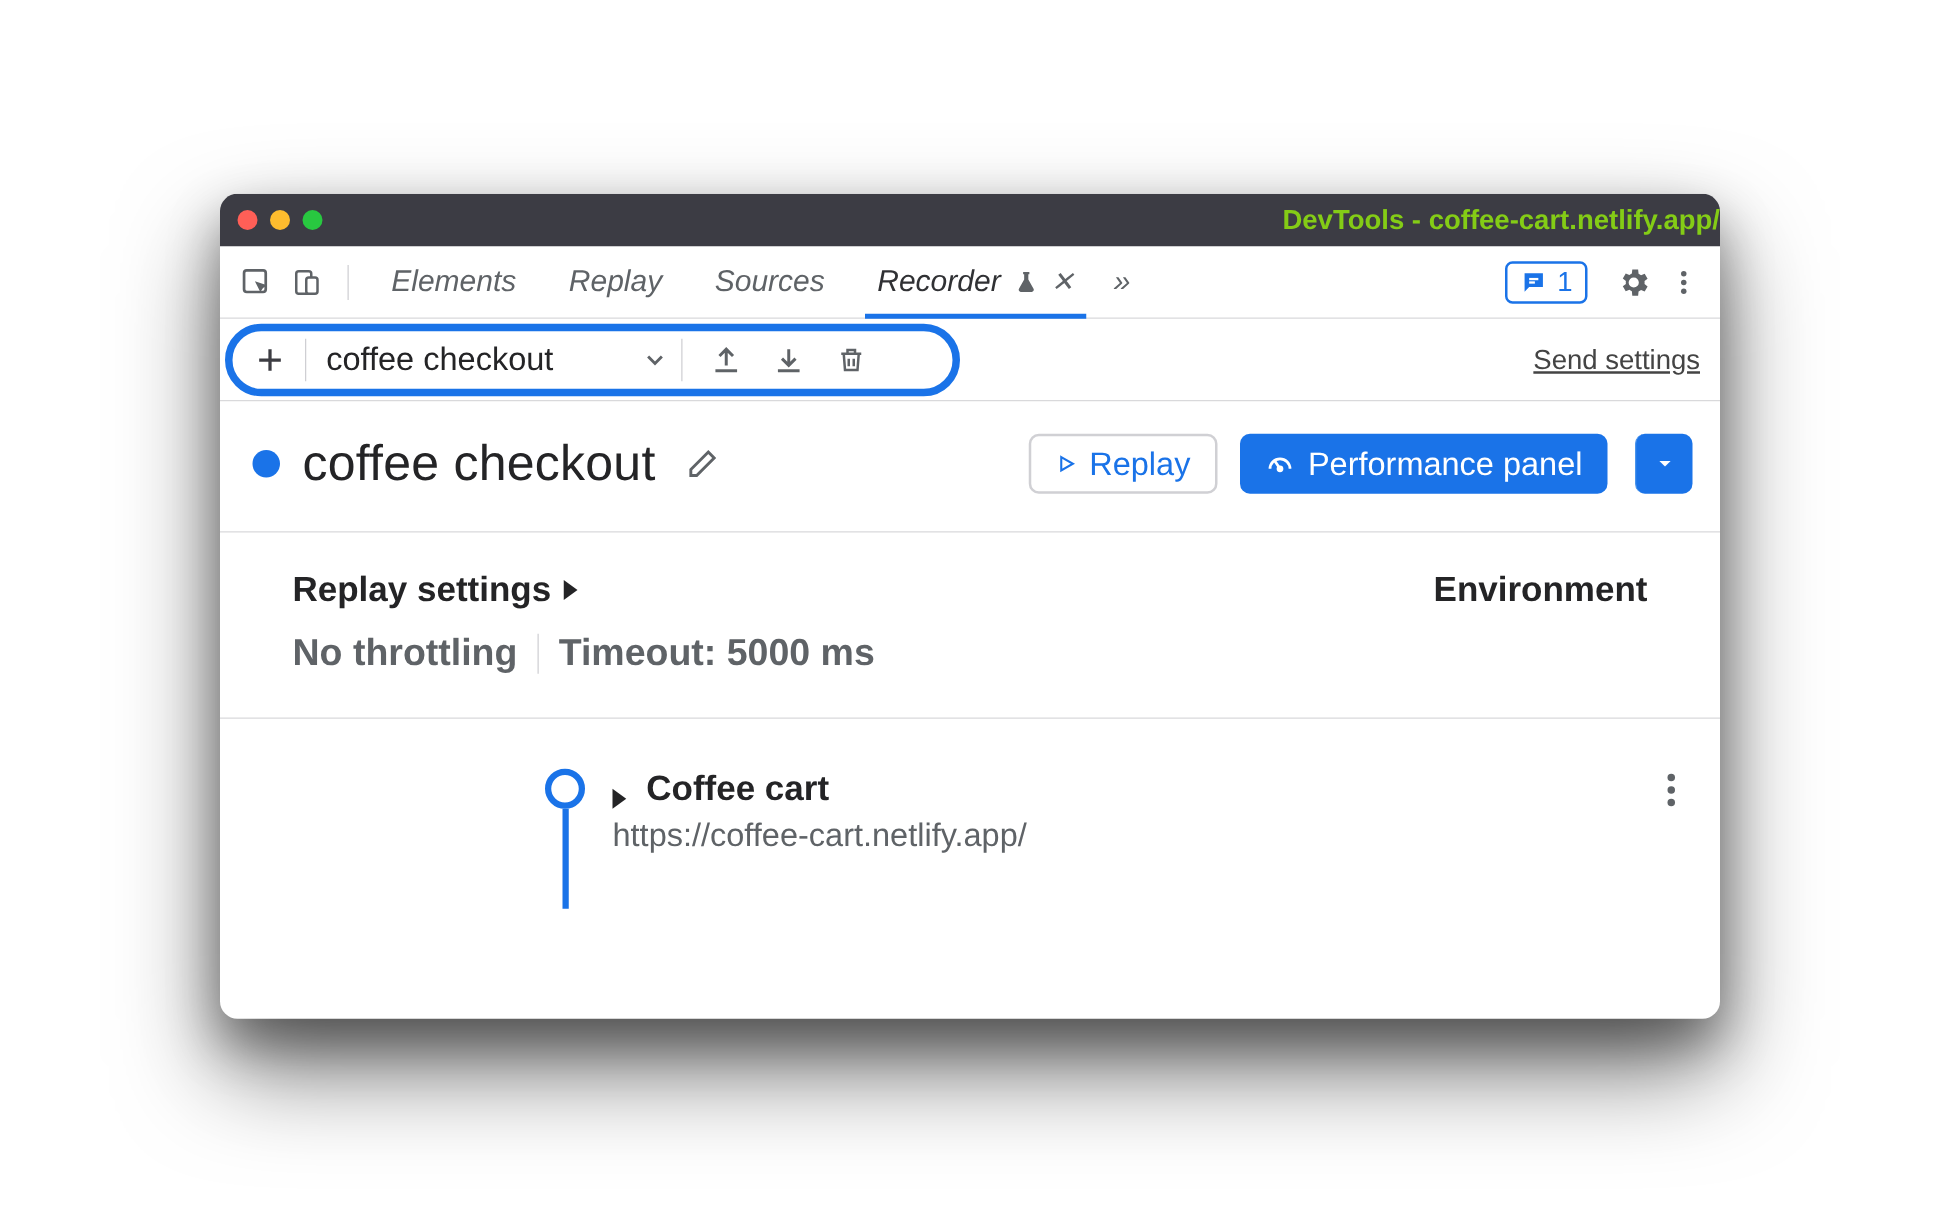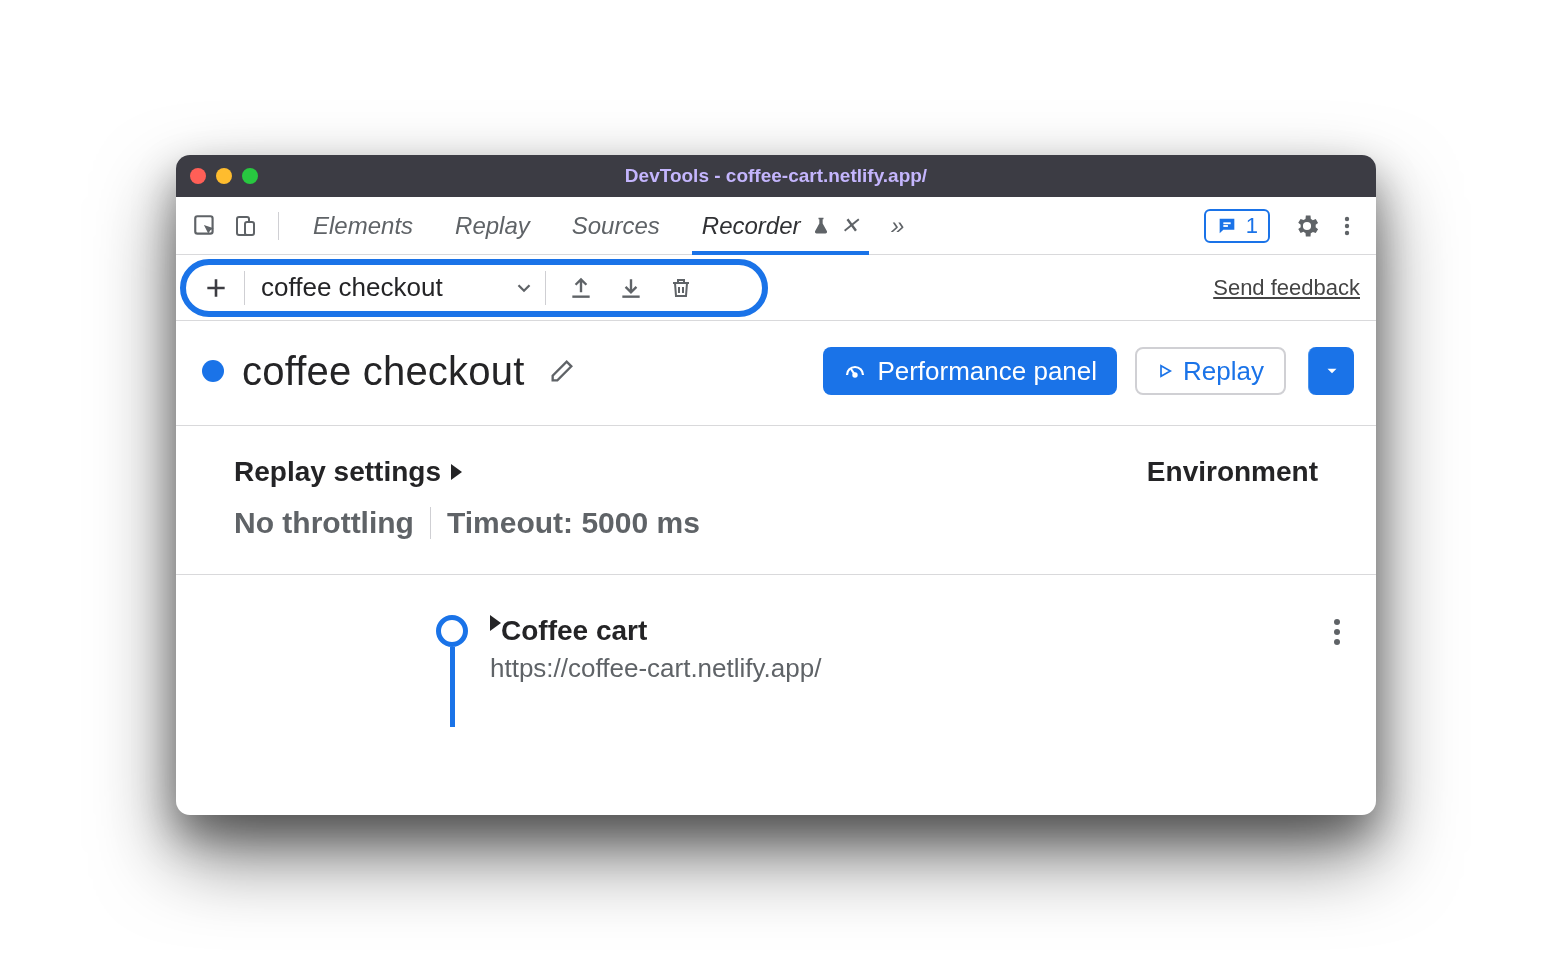--- a/index.html
+++ b/index.html
@@ -25,22 +25,22 @@
     align-items:center;
     padding: 0 14px;
     position:relative;
   }
   .traffic { display:flex; gap:10px; }
   .tl { width:16px; height:16px; border-radius:50%; }
   .tl.red { background:#ff5f57; }
   .tl.yellow { background:#febc2e; }
   .tl.green { background:#28c840; }
   .titlebar .title {
-    position:absolute; left:0; right:0; text-align:center;
-    color:#c4b5fd; font-size:19px; font-weight:600; pointer-events:none;
+    position:absolute; left:0; right:0; text-align:right;
+    color:#84cc16; font-size:22px; font-weight:600; pointer-events:none;
   }
 
   
   .tabsrow {
     height: 58px;
     border-bottom: 1px solid #d9d9db;
     display:flex;
     align-items:center;
     padding: 0 12px;
     gap: 6px;
@@ -134,21 +134,21 @@
     padding: 40px 30px 0 260px;
     position:relative;
   }
   .stepnode {
     display:flex; gap:22px;
   }
   .nodecol { display:flex; flex-direction:column; align-items:center; }
   .ring { width:32px; height:32px; border:5px solid #1a73e8; border-radius:50%; background:#fff; }
   .stem { width:5px; flex:1; background:#1a73e8; min-height:80px;}
   .steptxt { display:flex; flex-direction:column; gap:6px; }
-  .steptitle { display:flex; align-items:flex-start; font-size:28px; font-weight:700; color:#242426; }
+  .steptitle { display:flex; align-items:flex-end; gap:16px; font-size:28px; font-weight:700; color:#242426; }
   .stepurl { font-size:26px; color:#5f6367; }
   .kebab { position:absolute; right:36px; top:44px; color:#5f6367; font-size:28px; letter-spacing:2px; display:flex; flex-direction:column; gap:4px;}
   .kebab .d { width:6px; height:6px; border-radius:50%; background:#5f6367;}
 
   svg { display:block; }
 </style>
 </head>
 <body>
 
 <div class="window">
@@ -247,45 +247,45 @@
       <svg viewBox="0 0 24 24" width="26" height="26" fill="none" stroke="#5f6367" stroke-width="2.2">
           <path d="M12 4v12M7 11l5 5 5-5"></path>
           <path d="M4 20h16"></path>
         </svg>
     </div>
     <div class="tbtn">
       <svg viewBox="0 0 24 24" width="24" height="24" fill="none" stroke="#5f6367" stroke-width="2">
           <path d="M4 7h16M9 7V4h6v3M6 7l1 13h10l1-13M10 11v6M14 11v6"></path>
         </svg>
     </div>
-    <a class="sendfb">Send feedback</a>
+    <a class="sendfb">Send settings</a>
   </div>
 
   <div class="titlerow">
     <div class="bluedot"></div>
     <div class="rectitle">coffee checkout</div>
     <div class="editicon">
       <svg viewBox="0 0 24 24" width="28" height="28" fill="none" stroke="#5f6367" stroke-width="2">
           <path d="M4 20h4L20 8l-4-4L4 16z"></path>
         </svg>
     </div>
     <div class="spacer"></div>
+    <div class="btn replay">
+      <svg class="playtri" viewBox="0 0 24 24" fill="none" stroke="#1a73e8" stroke-width="2.5">
+          <path d="M6 4l14 8-14 8z"></path>
+        </svg>
+      <span>Replay</span>
+    </div>
     <div class="btn perf">
       <svg class="gaugeicon" viewBox="0 0 24 24" fill="none" stroke="#fff" stroke-width="2.2">
           <path d="M4 16a8 8 0 0 1 16 0"></path>
           <circle cx="12" cy="16" r="1.6" fill="#fff"></circle>
           <path d="M12 16 L8 10"></path>
         </svg>
       <span>Performance panel</span>
-    </div>
-    <div class="btn replay">
-      <svg class="playtri" viewBox="0 0 24 24" fill="none" stroke="#1a73e8" stroke-width="2.5">
-          <path d="M6 4l14 8-14 8z"></path>
-        </svg>
-      <span>Replay</span>
     </div>
     <div class="btn perfcaret">
       <svg viewBox="0 0 24 24" width="18" height="18" fill="#fff">
           <path d="M6 9l6 6 6-6z"></path>
         </svg>
     </div>
   </div>
 
   <div class="settingsrow">
     <div class="settingsblock">

